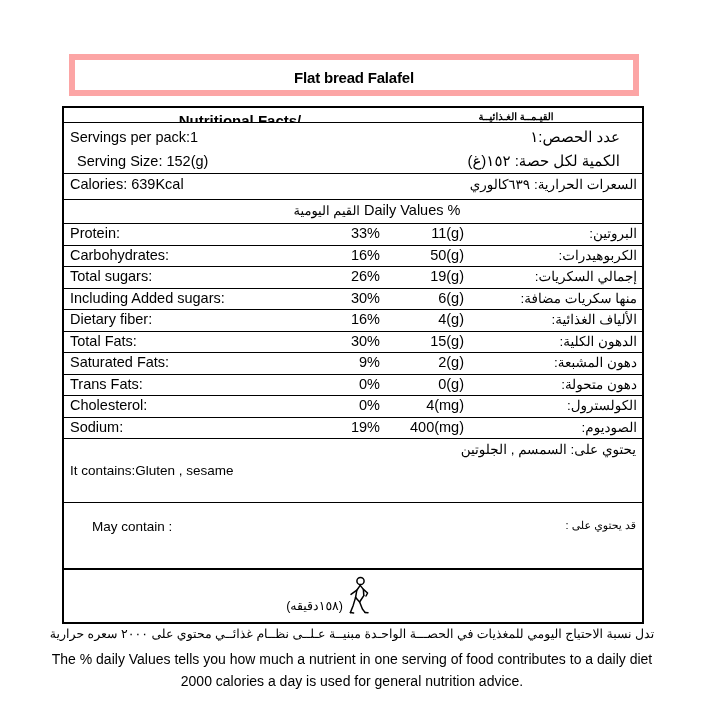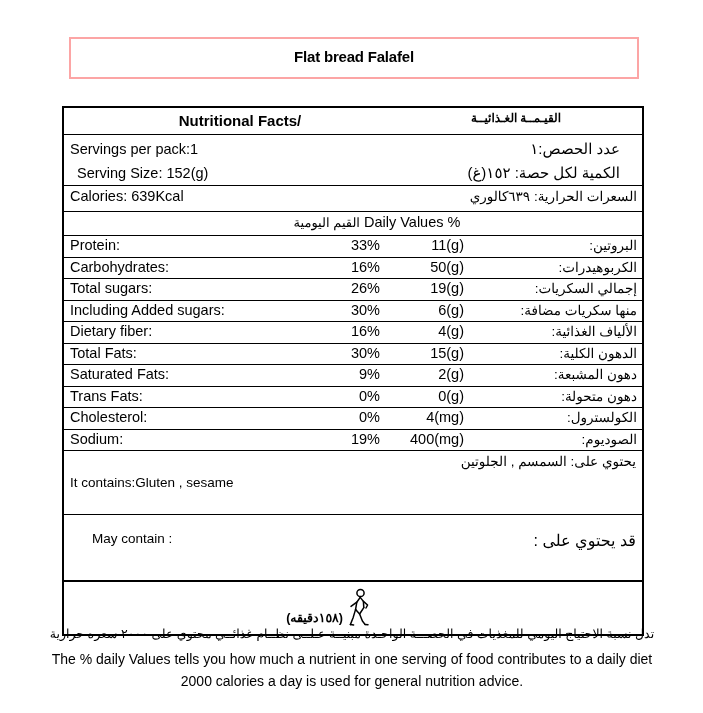--- a/index.html
+++ b/index.html
@@ -13,24 +13,24 @@
     position: relative;
     font-family: "Liberation Sans", sans-serif;
     color: #000000;
     overflow: hidden;
   }
 
   
   .title-box {
     position: absolute;
     left: 69px;
-    top: 37px;
+    top: 54px;
     width: 570px;
     height: 42px;
-    border: 2px solid #fca5a5;
+    border: 6px solid #fca5a5;
     box-sizing: border-box;
   }
   .title-text {
     position: absolute;
     left: 0;
     right: 0;
     top: 9px;
     text-align: center;
     font-size: 15px;
     font-weight: bold;
@@ -51,38 +51,37 @@
 
   .row {
     position: relative;
     border-bottom: 1.4px solid #000;
     box-sizing: border-box;
     overflow: hidden;
   }
   .row:last-child { border-bottom: none; }
 
   
-  .hdr-row { height: 27px; }
+  .hdr-row { height: 15px; }
   .hdr-en {
     position: absolute;
     left: 0; top: 4px;
     width: 352px;
     text-align: center;
     font-size: 15px;
     font-weight: bold;
   }
   .hdr-ar {
     position: absolute;
     left: 352px; top: 3px;
     width: 200px;
     text-align: center;
-    font-size: 12px;
+    font-size: 10px;
     font-weight: bold;
     direction: rtl;
-    font-family: Liberation Serif, serif;
   }
 
   
   .serv-row { height: 51px; }
   .serv-en {
     position: absolute;
     left: 6px; top: 2px;
     font-size: 14.5px;
     line-height: 24px;
   }
@@ -180,34 +179,34 @@
     position: absolute;
     left: 6px; top: 24px;
     font-size: 13.5px;
   }
 
   
   .may-row { height: 67px; border-bottom: 2.5px solid #000; }
   .may-ar {
     position: absolute;
     right: 6px; top: 16px;
-    font-size: 16px;
+    font-size: 11px;
     direction: rtl;
   }
   .may-en {
     position: absolute;
     left: 28px; top: 16px;
     font-size: 13.5px;
   }
 
   
   .walk-row { height: 52px; }
   .walk-wrap {
     position: absolute;
-    left: 0; right: 0; top: 0; bottom: 0; font-weight: bold;
+    left: 0; right: 0; top: 0; bottom: 0;
   }
   .walk-icon {
     position: absolute;
     left: 50%;
     margin-left: -8px;
     top: 6px;
   }
   .walk-mins {
     position: absolute;
     left: 50%;

